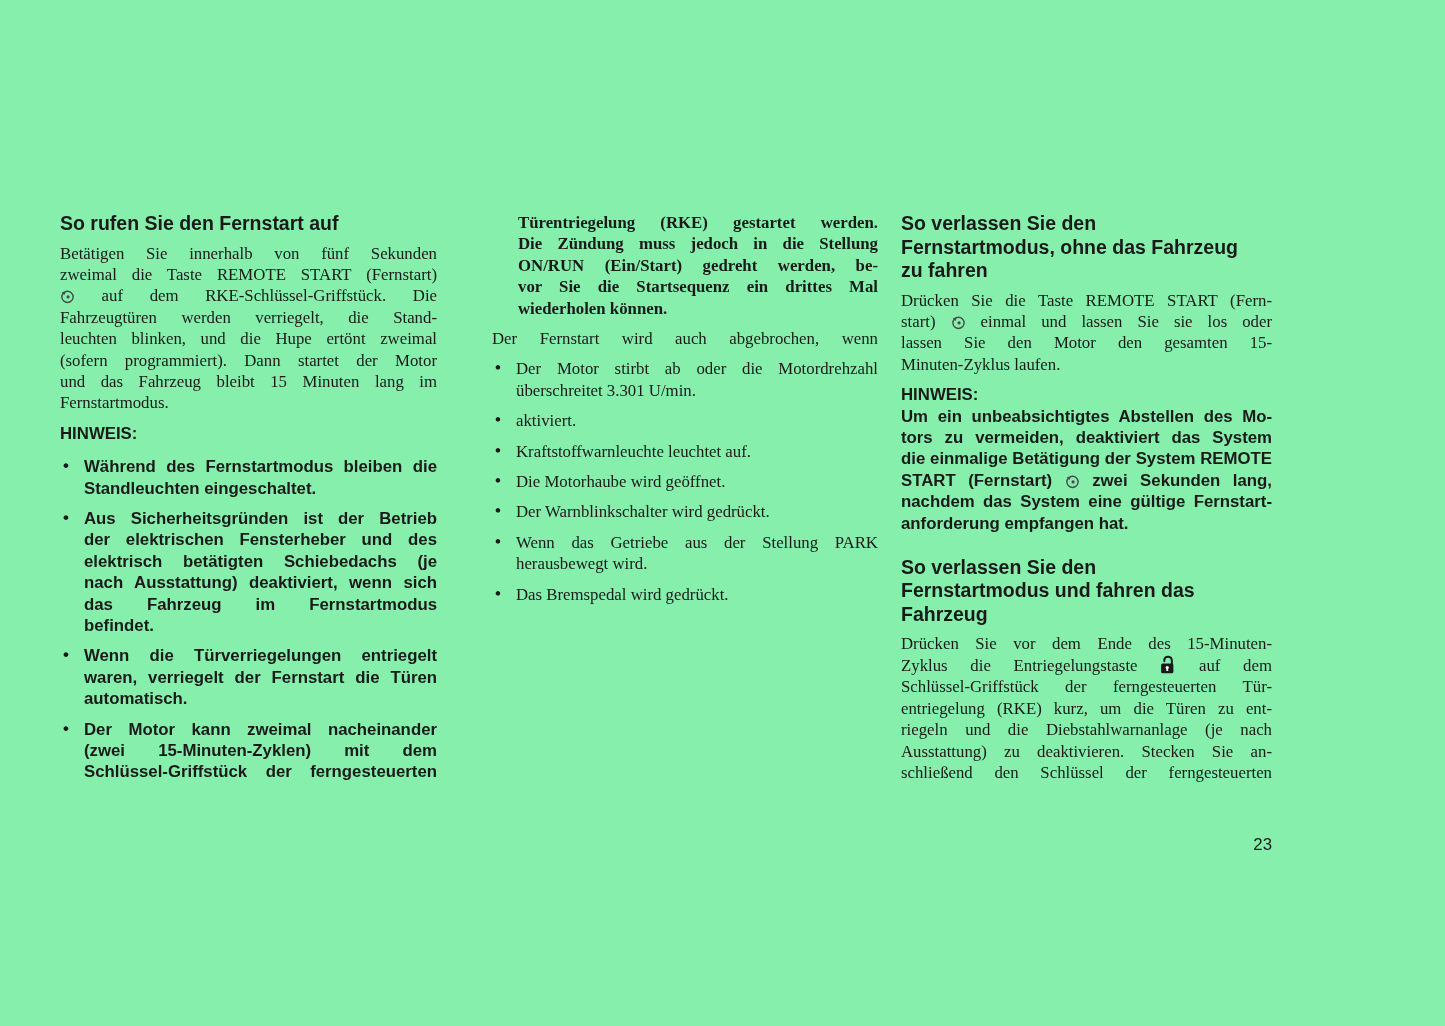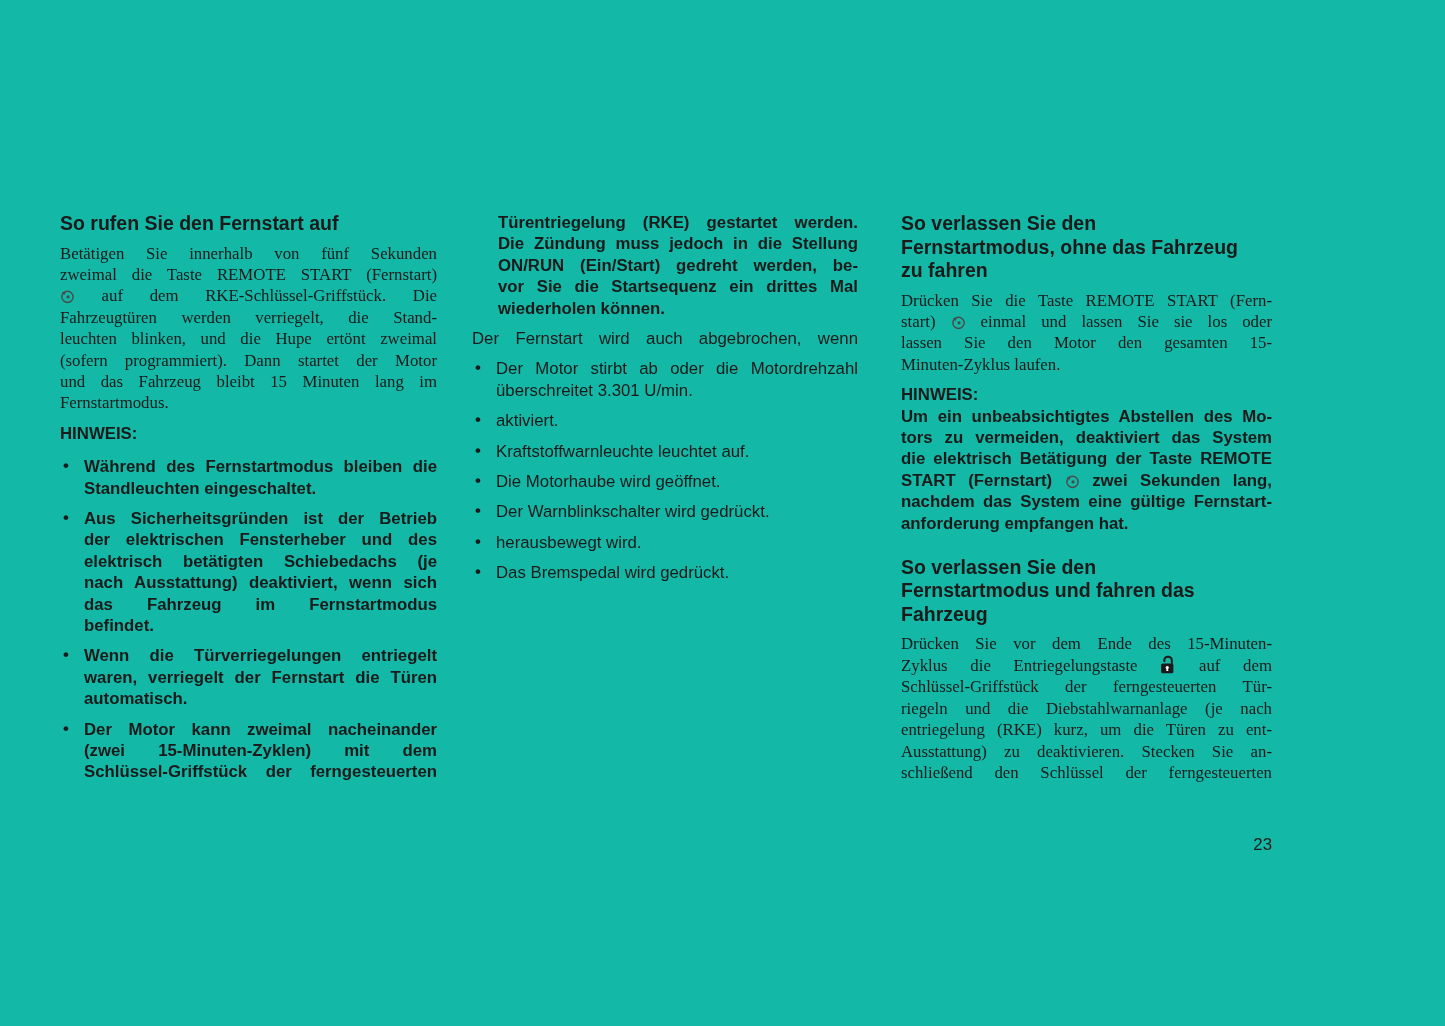--- a/index.html
+++ b/index.html
@@ -1,23 +1,23 @@
 <!DOCTYPE html>
 <html><head>
 <meta charset="utf-8">
 <style>
   html,body { margin:0; padding:0; background:#ffffff; }
   .page {
-    position:relative; width:1445px; height:1026px; background:#14b8a6;
+    position:relative; width:1445px; height:1026px; background:#86efac;
     font-family:"Liberation Sans","DejaVu Sans",sans-serif; color:#1a1a1a;
     overflow:hidden;
   }
   .col { position:absolute; top:212px; font-size:16.8px; line-height:21.4px; }
   #col1 { left:60px;  width:377px; }
-  #col2 { left:472px; width:386px; }
+  #col2 { left:492px; width:386px;font-family:Liberation Serif, serif; }
   #col3 { left:901px; width:371px; }
 
   .block { margin-top:9px; }
   .col > .block:first-child { margin-top:0; }
 
   .heading { font-weight:700; font-size:19.5px; line-height:23.5px; margin-top:22px; }
   .heading + .block { margin-top:7px;font-family:Liberation Serif, serif; }
 
   .note { font-weight:700; }
   .note + .block { margin-top:12px; }
@@ -137,20 +137,21 @@
       </div>
       <div class="block bullet">
         <span class="marker">•</span>
         <div>
           <div class="ln">Der Warnblinkschalter wird gedrückt.</div>
         </div>
       </div>
       <div class="block bullet">
         <span class="marker">•</span>
         <div>
+          <div class="ln j">Wenn das Getriebe aus der Stellung PARK</div>
           <div class="ln">herausbewegt wird.</div>
         </div>
       </div>
       <div class="block bullet">
         <span class="marker">•</span>
         <div>
           <div class="ln">Das Bremspedal wird gedrückt.</div>
         </div>
       </div>
     </div>
@@ -169,21 +170,21 @@
             </svg></span> einmal und lassen Sie sie los oder</div>
         <div class="ln j">lassen Sie den Motor den gesamten 15-</div>
         <div class="ln">Minuten-Zyklus laufen.</div>
       </div>
       <div class="block note">
         <div class="ln">HINWEIS:</div>
       </div>
       <div class="block para bold">
         <div class="ln j">Um ein unbeabsichtigtes Abstellen des Mo-</div>
         <div class="ln j">tors zu vermeiden, deaktiviert das System</div>
-        <div class="ln j">die elektrisch Betätigung der Taste REMOTE</div>
+        <div class="ln j">die einmalige Betätigung der System REMOTE</div>
         <div class="ln j">START (Fernstart) <span class="icon"><svg width="15" height="15" viewBox="0 0 16 16">
               <circle cx="8" cy="8.4" r="6" fill="none" stroke="#4a4a4a" stroke-width="1.5"></circle>
               <path d="M1.9 3.2 L6.3 3.0 4.5 6.6 Z" fill="#4a4a4a"></path>
               <circle cx="8.6" cy="8.4" r="1.7" fill="#4a4a4a"></circle>
             </svg></span> zwei Sekunden lang,</div>
         <div class="ln j">nachdem das System eine gültige Fernstart-</div>
         <div class="ln">anforderung empfangen hat.</div>
       </div>
       <div class="block heading">
         <div class="ln">So verlassen Sie den</div>
@@ -192,20 +193,20 @@
       </div>
       <div class="block para">
         <div class="ln j">Drücken Sie vor dem Ende des 15-Minuten-</div>
         <div class="ln j">Zyklus die Entriegelungstaste <span class="icon"><svg width="16" height="19" viewBox="0 0 17 20">
               <path d="M12.6 9.5 V5.8 a4.1 4.1 0 0 0 -8.1 -0.9 l0.2 1.6" fill="none" stroke="#1a1a1a" stroke-width="2.1" stroke-linecap="round"></path>
               <rect x="1.2" y="9" width="13" height="10.3" rx="1.6" fill="#1a1a1a"></rect>
               <circle cx="7.7" cy="13.2" r="1.7" fill="#fff"></circle>
               <path d="M7.1 13.8 h1.3 l0.5 3.1 h-2.3 Z" fill="#fff"></path>
             </svg></span> auf dem</div>
         <div class="ln j">Schlüssel-Griffstück der ferngesteuerten Tür-</div>
+        <div class="ln j">entriegelung (RKE) kurz, um die Türen zu ent-</div>
         <div class="ln j">riegeln und die Diebstahlwarnanlage (je nach</div>
-        <div class="ln j">entriegelung (RKE) kurz, um die Türen zu ent-</div>
         <div class="ln j">Ausstattung) zu deaktivieren. Stecken Sie an-</div>
         <div class="ln j">schließend den Schlüssel der ferngesteuerten</div>
       </div>
     </div>
   <div class="page-number">23</div>
 </div>
 
 </body></html>

